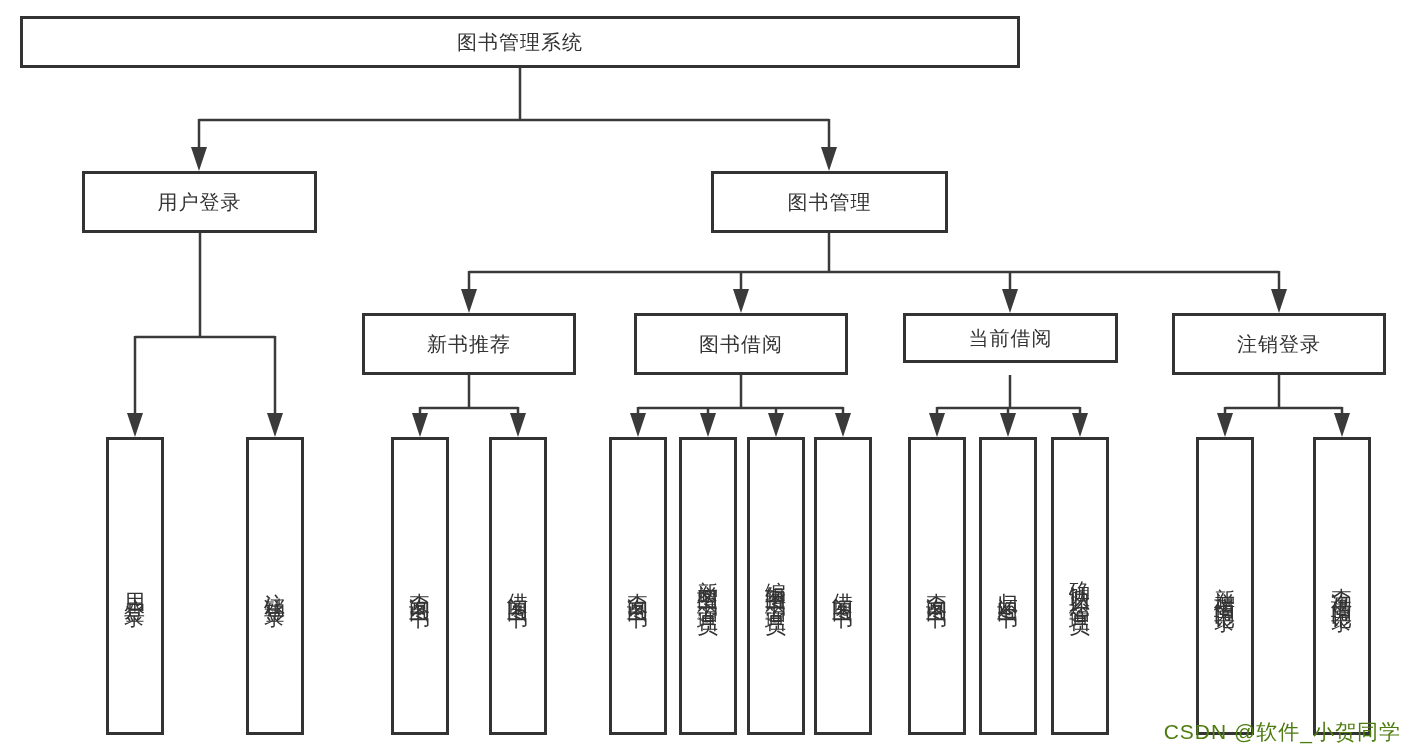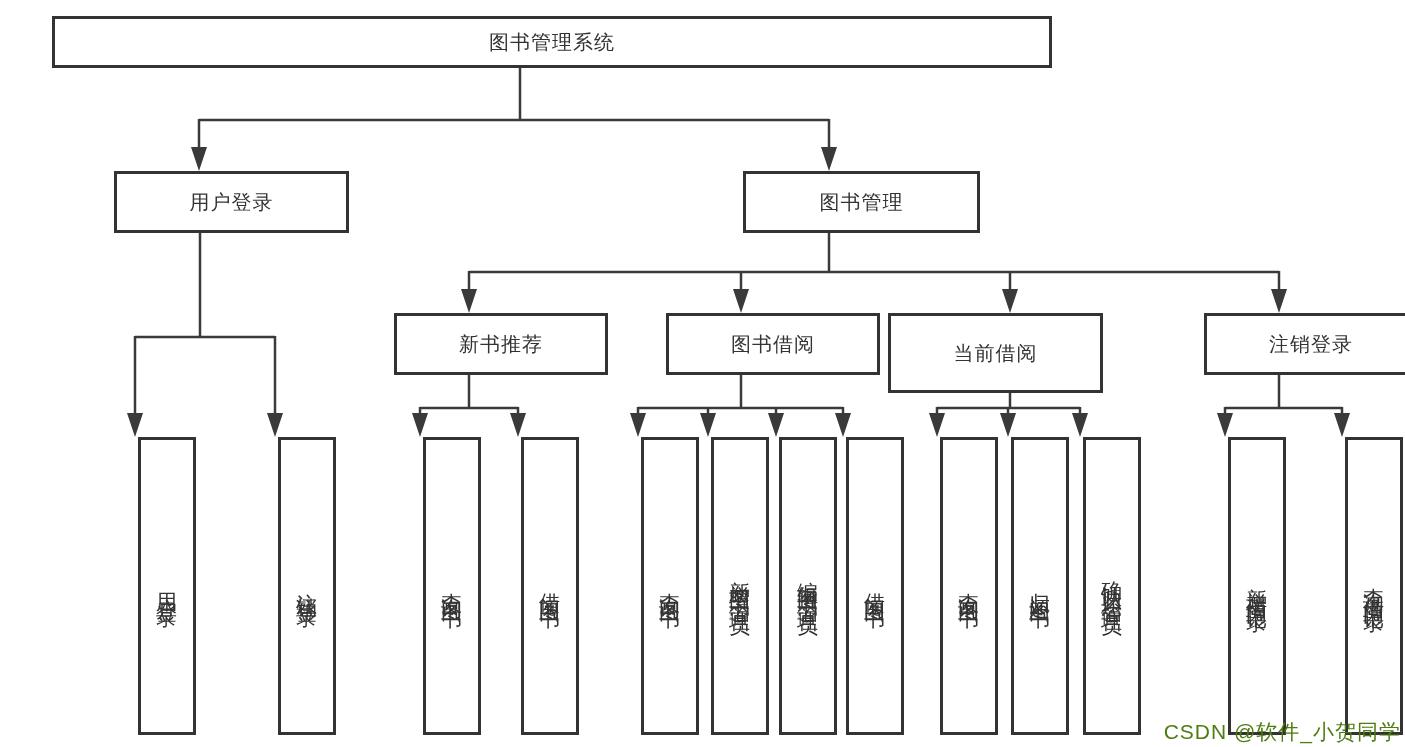--- a/index.html
+++ b/index.html
@@ -14,21 +14,20 @@
   .node{
     position:absolute;
     box-sizing:border-box;
     background:#ffffff;
     border:3px solid #333333;
     color:#333333;
     display:flex;
     align-items:center;
     justify-content:center;
     z-index:1;
-    margin-left:32px;
   }
   .node.h span{
     font-size:20px;
     letter-spacing:1px;
     white-space:nowrap;
   }
   .node.v span{
     writing-mode:vertical-rl;
     text-orientation:mixed;
     font-size:21px;
@@ -128,21 +127,21 @@
   <div class="node h" style="left:362px;top:313px;width:214px;height:62px">
     <span>新书推荐</span>
   </div>
 
   <div class="node h" style="left:711px;top:171px;width:237px;height:62px">
     <span>图书管理</span>
   </div>
   <div class="node h" style="left:634px;top:313px;width:214px;height:62px">
     <span>图书借阅</span>
   </div>
-  <div class="node h" style="left:856px;top:313px;width:215px;height:80px">
+  <div class="node h" style="left:903px;top:313px;width:215px;height:50px">
     <span>当前借阅</span>
   </div>
   <div class="node h" style="left:1172px;top:313px;width:214px;height:62px">
     <span>注销登录</span>
   </div>
 
   <div class="node v" style="left:106px;top:437px;width:58px;height:298px">
     <span>用户登录</span>
   </div>
   <div class="node v" style="left:246px;top:437px;width:58px;height:298px">

